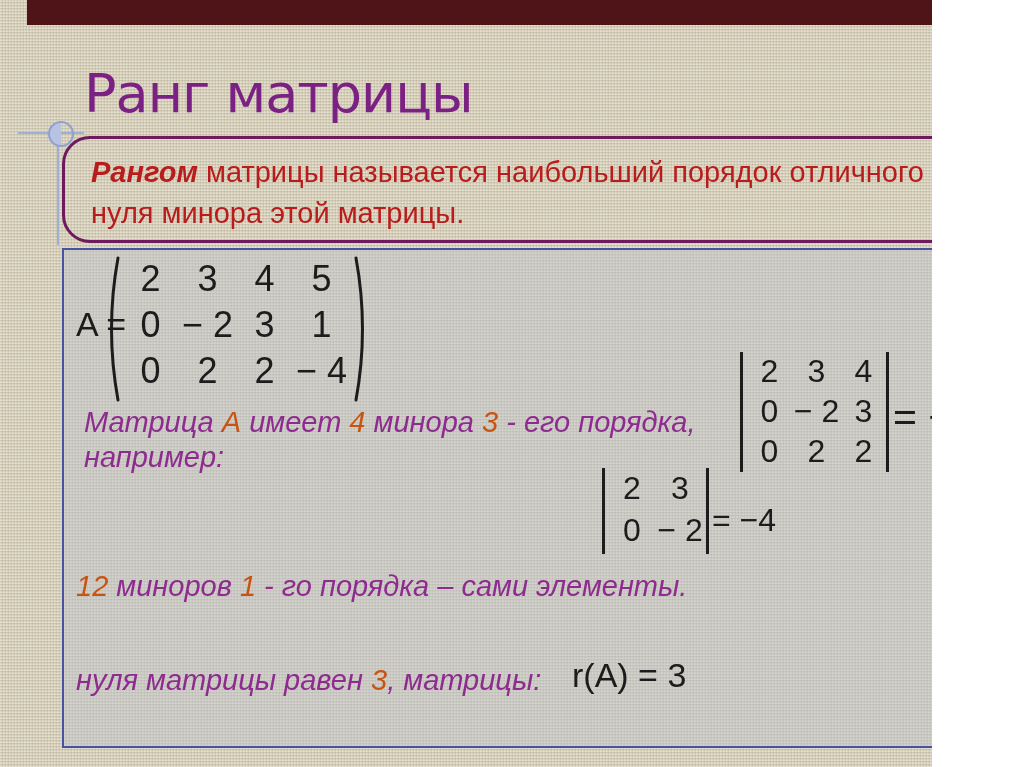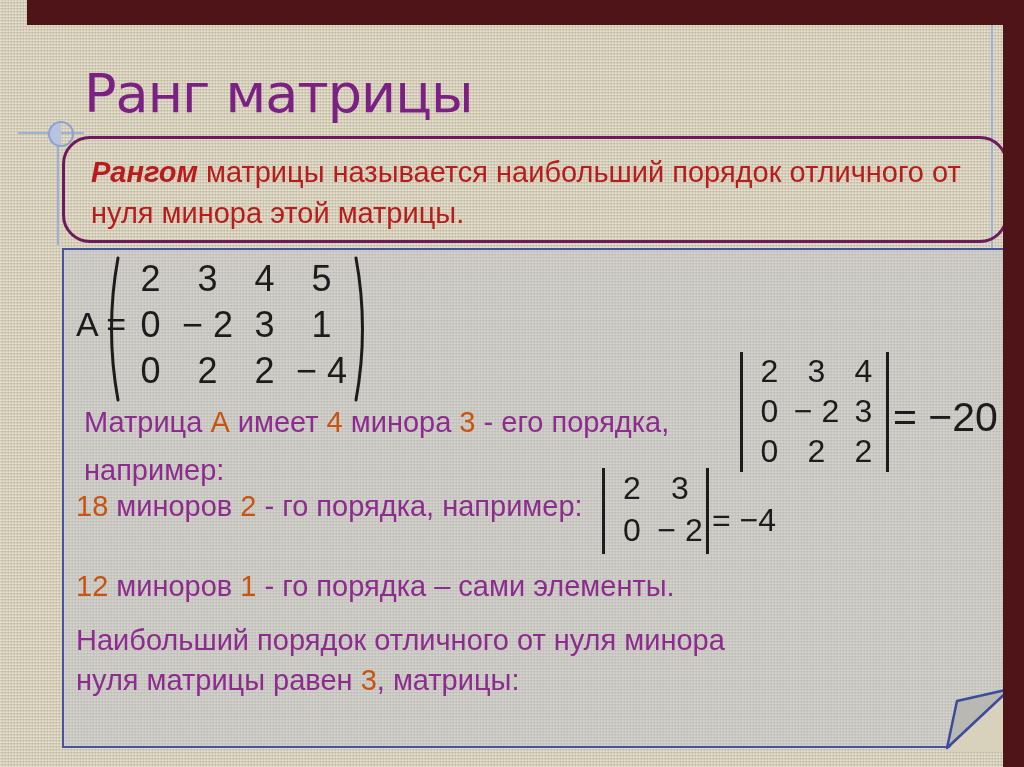--- a/index.html
+++ b/index.html
@@ -1,17 +1,17 @@
 <!DOCTYPE html>
 <html><head>
 <meta charset="utf-8">
 <style>
   html,body{margin:0;padding:0;}
   body{width:1024px;height:767px;overflow:hidden;font-family:"Liberation Sans",sans-serif;}
-  .slide{position:relative;width:1024px;height:767px;background:#d8d1bc;overflow:hidden;}
+  .slide{position:relative;width:932px;height:767px;background:#d8d1bc;overflow:hidden;}
   
   .slide::before{content:"";position:absolute;inset:0;z-index:0;pointer-events:none;
     background-image:
       repeating-linear-gradient(0deg, rgba(255,255,255,.20) 0 1px, rgba(0,0,0,0) 1px 2px, rgba(118,104,66,.13) 2px 3px),
       repeating-linear-gradient(90deg, rgba(255,255,255,.16) 0 1px, rgba(0,0,0,0) 1px 2px, rgba(118,104,66,.10) 2px 3px);}
   
   .band-top{position:absolute;left:27px;top:0;width:997px;height:25px;background:#4e1418;z-index:6;}
   .band-right{position:absolute;left:1003px;top:0;width:21px;height:767px;background:#4e1418;z-index:6;}
   
   .hline{position:absolute;left:18px;top:132px;width:66px;height:2px;background:#9fb0d8;z-index:1;}
@@ -43,24 +43,24 @@
   .paren{position:absolute;z-index:3;}
   .bar{position:absolute;width:3px;background:#1c1c1c;z-index:3;}
   .d3-grid{position:absolute;left:746px;top:351px;display:grid;grid-template-columns:repeat(3,47px);
     grid-auto-rows:40px;font-size:32px;z-index:3;}
   .d3-eq{position:absolute;left:893px;top:394px;font-size:41px;z-index:3;white-space:nowrap;}
   .d2-grid{position:absolute;left:608px;top:467px;display:grid;grid-template-columns:repeat(2,48px);
     grid-auto-rows:42px;font-size:32px;z-index:3;}
   .d2-eq{position:absolute;left:712px;top:502px;font-size:32px;z-index:3;white-space:nowrap;}
   .result{position:absolute;left:572px;top:656px;font-size:34px;z-index:3;white-space:nowrap;}
   
-  .tline{position:absolute;font-size:29px;z-index:3;white-space:nowrap;}
+  .tline{position:absolute;font-size:29px;font-style:italic;z-index:3;white-space:nowrap;}
   .seg-p{color:#8e2b8e;}
   .seg-o{color:#c85412;}
-  .l-m3a{left:84px;top:406px;} .l-m3b{left:84px;top:454px;}
+  .l-m3a{left:84px;top:406px;} .l-m3b{left:84px;top:441px;}
   .l-m2{left:76px;top:490px;} .l-m1{left:76px;top:570px;}
   .l-c1{left:76px;top:624px;} .l-c2{left:76px;top:664px;}
   
   .curl{position:absolute;left:930px;top:678px;z-index:4;}
 </style>
 </head>
 <body>
 
 <div class="slide">
 
@@ -110,35 +110,34 @@
     <span>0</span>
     <span>− 2</span>
     <span>3</span>
     <span>0</span>
     <span>2</span>
     <span>2</span>
   </div>
   <div class="bar" style="left:886px;top:352px;height:120px;"></div>
   <div class="d3-eq math">= −20</div>
 
-  <div class="tline l-m2"><span class="seg-o">18</span><span class="seg-p"> миноров </span><span class="seg-o">2</span><span class="seg-p"> - го порядка, например:</span></div>
   <div class="bar" style="left:602px;top:468px;height:86px;"></div>
   <div class="d2-grid math">
     <span>2</span>
     <span>3</span>
     <span>0</span>
     <span>− 2</span>
   </div>
   <div class="bar" style="left:706px;top:468px;height:86px;"></div>
   <div class="d2-eq math">= −4</div>
 
   <div class="tline l-m1"><span class="seg-o">12</span><span class="seg-p"> миноров </span><span class="seg-o">1</span><span class="seg-p"> - го порядка – сами элементы.</span></div>
 
-  <div class="tline l-c1"><span class="seg-p">Наибольший порядок отличного от нуля минора</span></div>
   <div class="tline l-c2"><span class="seg-p">нуля матрицы равен </span><span class="seg-o">3</span><span class="seg-p">, матрицы:</span></div>
+  <div class="result math">r(A) = 3</div>
 
   <svg class="curl" width="86" height="74" viewBox="0 0 86 74">
     <polygon points="15,74 86,74 86,7" fill="#d8d1bc" stroke="none"></polygon>
     <polygon points="17,70 80,11 27,23" fill="#b9b8b3" stroke="#3c4b9d" stroke-width="2.5" stroke-linejoin="round"></polygon>
   </svg>
 
   <div class="band-top"></div>
   <div class="band-right"></div>
 
 </div>

